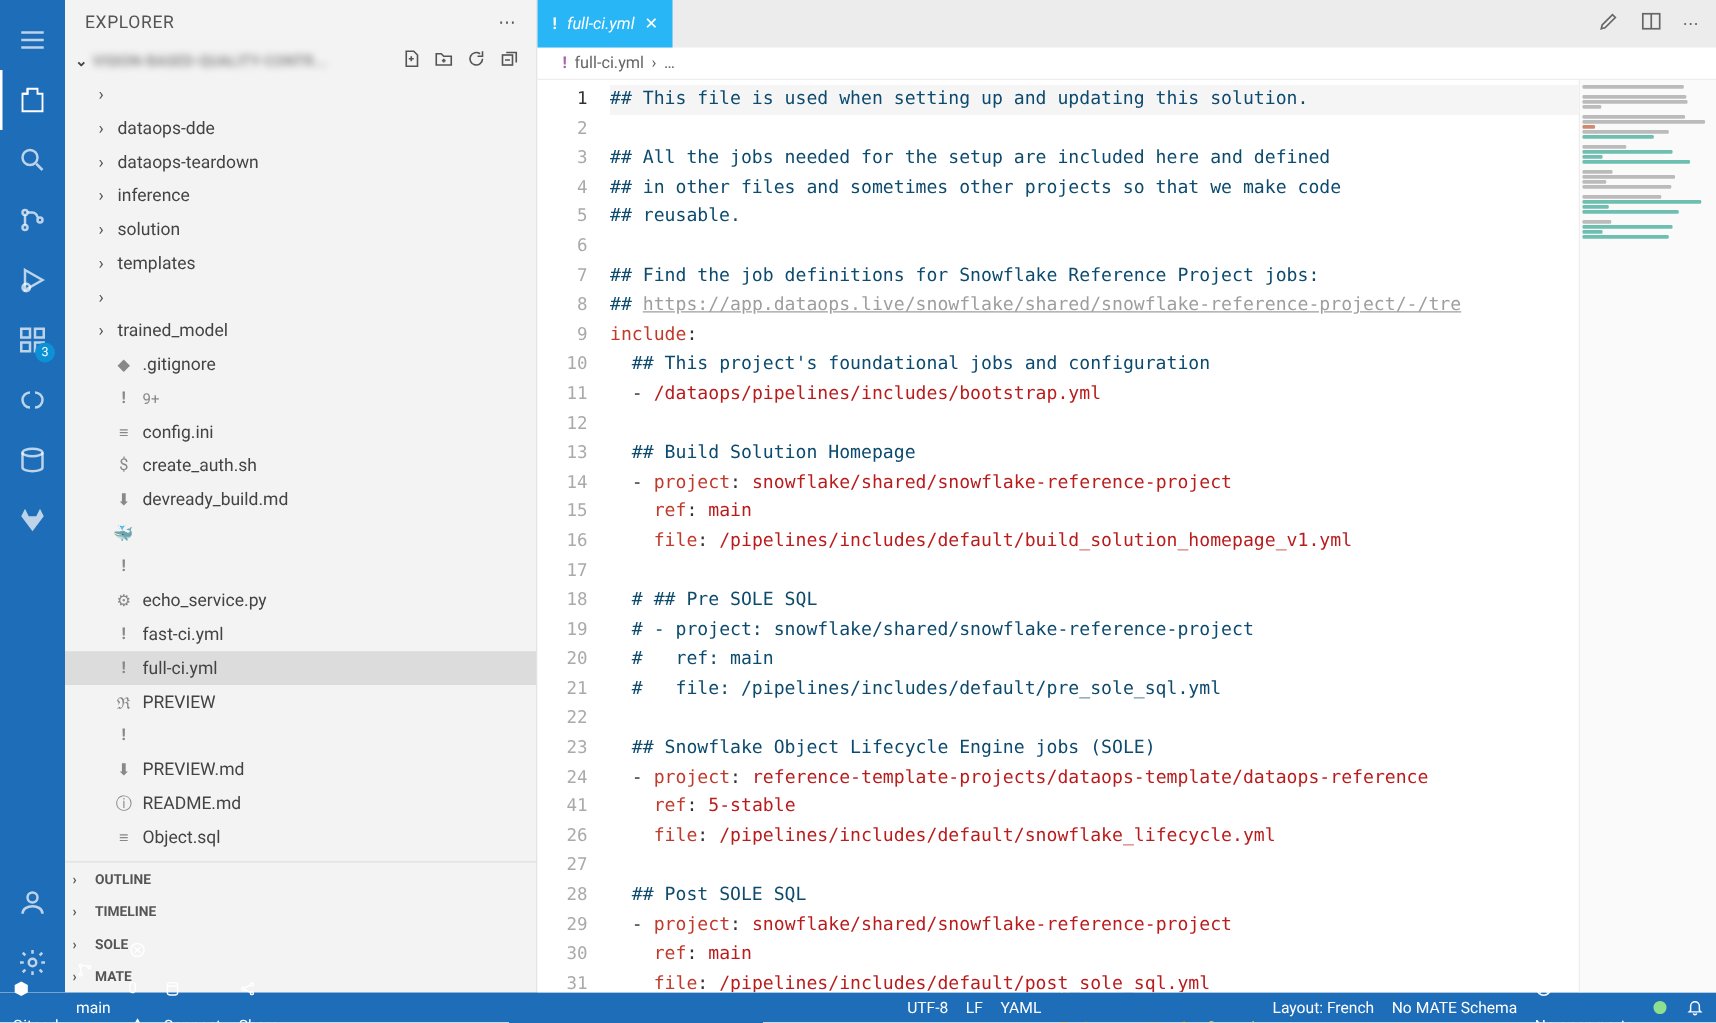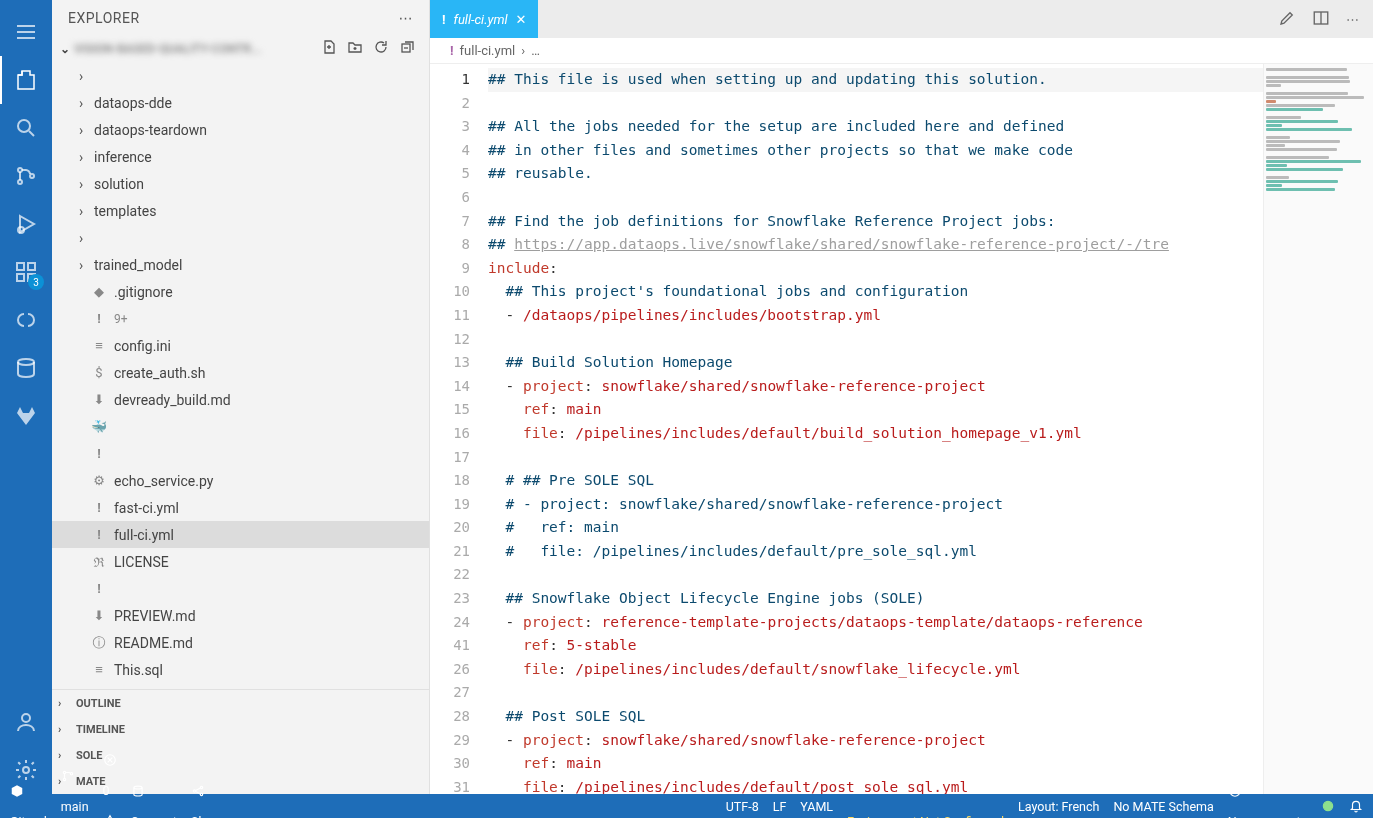--- a/index.html
+++ b/index.html
@@ -441,40 +441,40 @@
           <span class="label">fast-ci.yml</span>
         </div>
         <div class="tree-item file selected">
           <span class="chev"></span>
           <span class="file-icon icon-yml">!</span>
           <span class="label">full-ci.yml</span>
         </div>
         <div class="tree-item file">
           <span class="chev"></span>
           <span class="file-icon icon-lic">ℜ</span>
-          <span class="label">LICENSE</span>
+          <span class="label">PREVIEW</span>
         </div>
         <div class="tree-item file">
           <span class="chev"></span>
           <span class="file-icon icon-yml">!</span>
         </div>
         <div class="tree-item file">
           <span class="chev"></span>
           <span class="file-icon icon-md">⬇</span>
           <span class="label">PREVIEW.md</span>
         </div>
         <div class="tree-item file">
           <span class="chev"></span>
           <span class="file-icon icon-info">ⓘ</span>
           <span class="label">README.md</span>
         </div>
         <div class="tree-item file">
           <span class="chev"></span>
           <span class="file-icon icon-txt">≡</span>
-          <span class="label">This.sql</span>
+          <span class="label">Object.sql</span>
         </div>
       </div>
     <div class="collapsed-sections" id="sections">
         <div class="section-header">
           <span class="chev">›</span>
           <span>OUTLINE</span>
         </div>
         <div class="section-header">
           <span class="chev">›</span>
           <span>TIMELINE</span>

